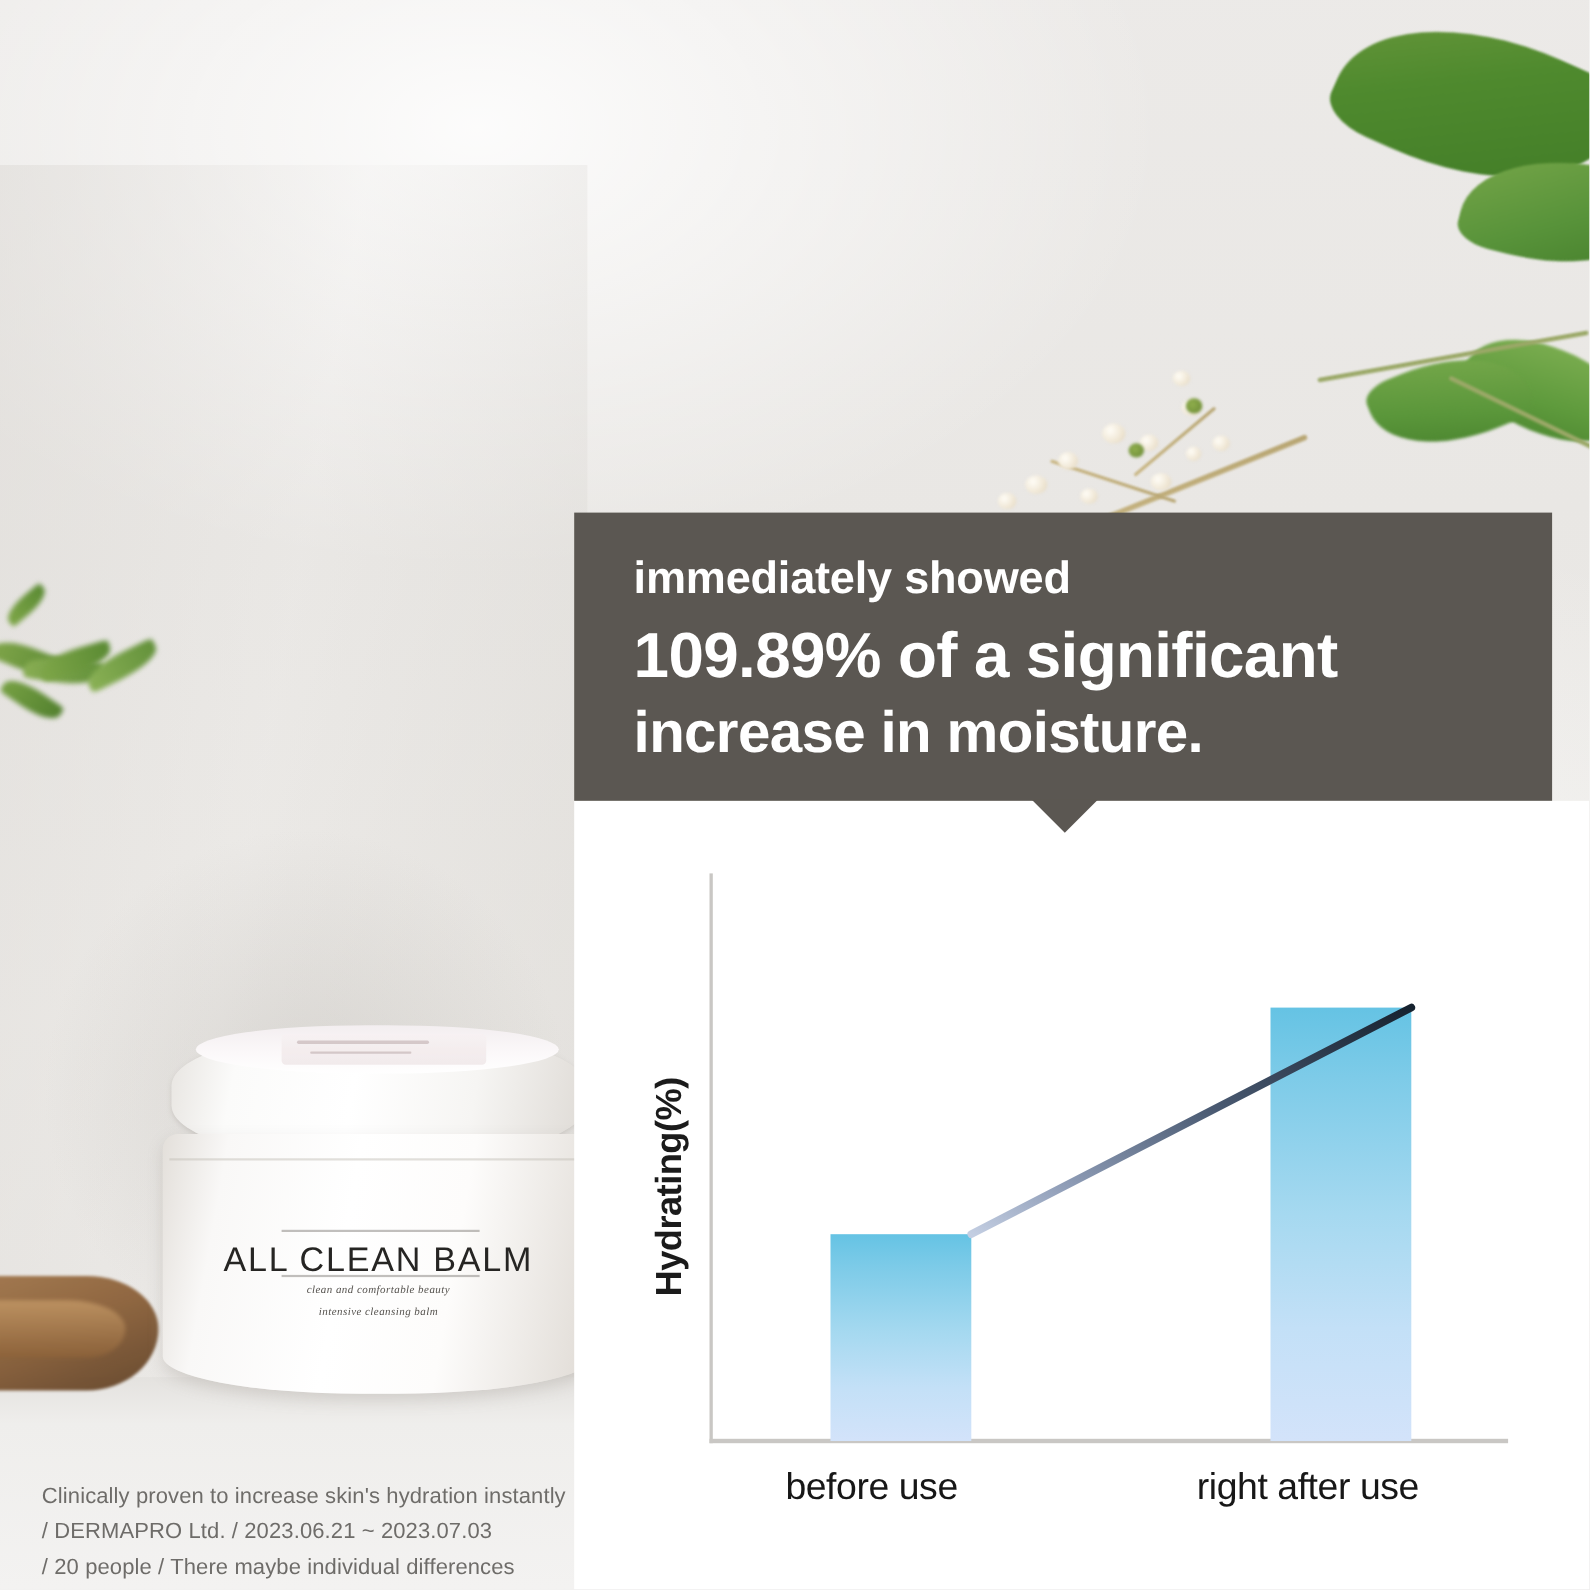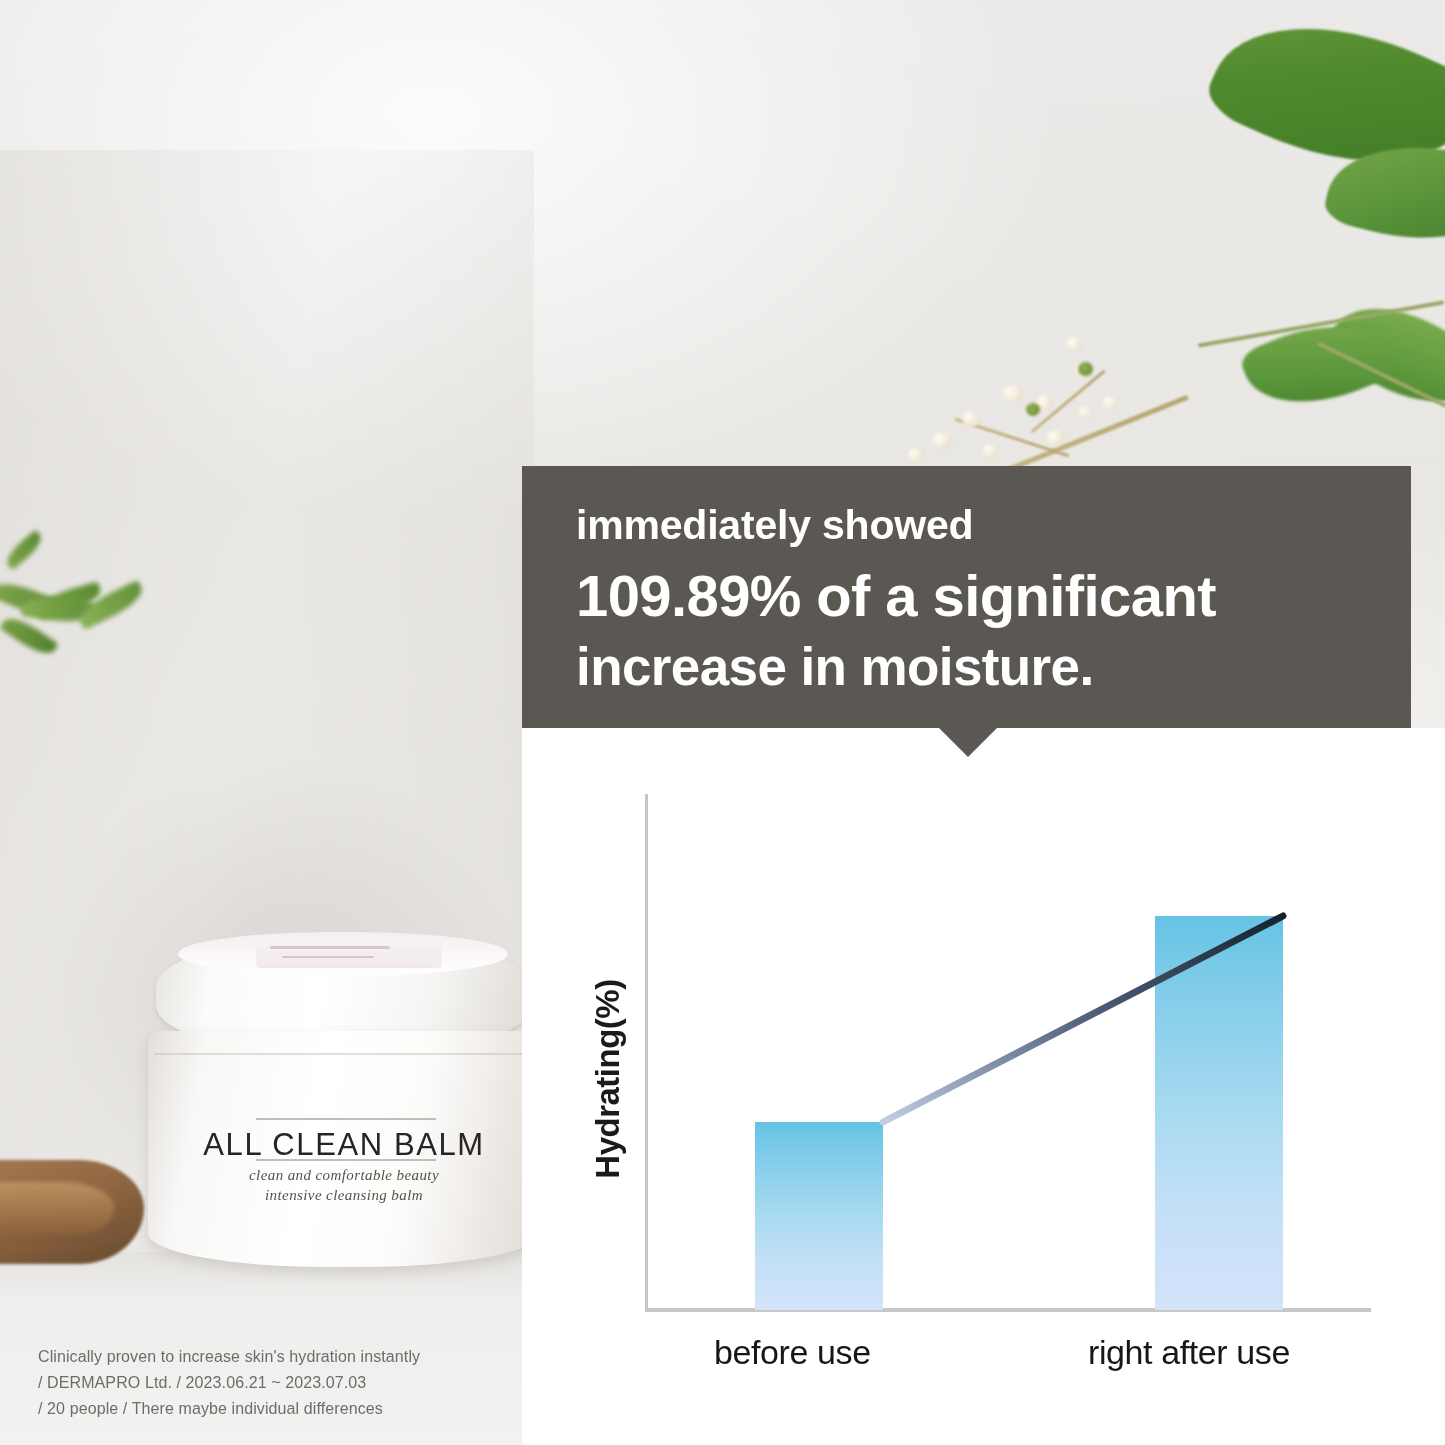--- a/index.html
+++ b/index.html
@@ -95,42 +95,42 @@
     background:rgba(196,191,184,.5);
   }
   .label-rule { position:absolute; height:1.5px; background:#8e8b86; opacity:.55; }
   .jar-title {
     position:absolute; left:0; width:392px; top:192px;
     text-align:center; font-size:31px; letter-spacing:1.6px;
     color:#262523; font-family:"Liberation Sans", sans-serif;
   }
   .jar-sub {
     position:absolute; left:0; width:392px;
-    text-align:center; font-size:15px; letter-spacing:.4px;
+    text-align:center; font-size:10px; letter-spacing:.4px;
     color:#55524e; font-style:italic;
     font-family:"Liberation Serif", serif;
     filter:blur(.25px);
   }
   .wood-bowl {
     position:absolute; left:-4px; top:1160px; width:148px; height:104px;
     background:linear-gradient(160deg,#9d7146 0%, #8a5f37 42%, #5f4025 100%);
     border-radius:0 70px 70px 0/0 52px 60px 0;
     filter:blur(1.4px); opacity:.94;
   }
   .wood-bowl-inner {
     position:absolute; left:-4px; top:1182px; width:118px; height:52px;
     background:linear-gradient(180deg,#c59a68,#8d6239);
     border-radius:0 60px 40px 0/0 30px 30px 0;
     filter:blur(2px); opacity:.8;
   }
 
   
   .footnote {
     position:absolute; left:38px; top:1344px; width:490px;
-    font-size:16px; line-height:1.62; color:#6e6c69;
+    font-size:20px; line-height:1.62; color:#6e6c69;
     letter-spacing:.1px;
   }
 
   
   .headline {
     position:absolute; left:68px; top:82px; width:1130px;
     font-size:72px; line-height:1.58; font-weight:bold;
     color:#3d3a37; letter-spacing:-0.8px;
   }
 

